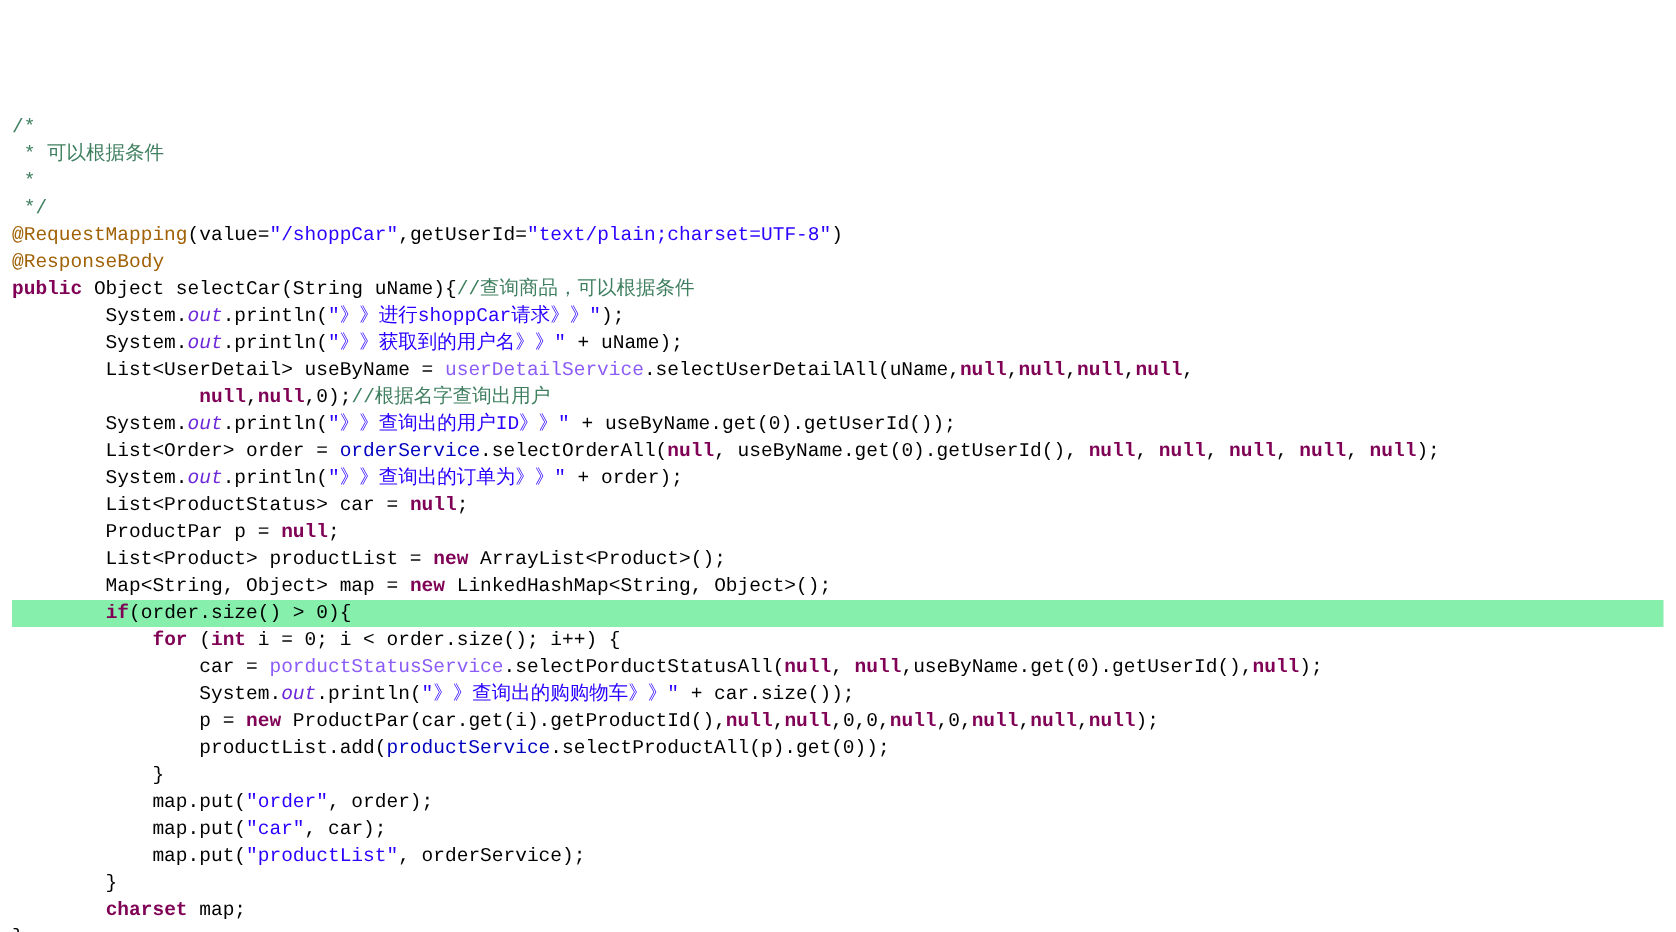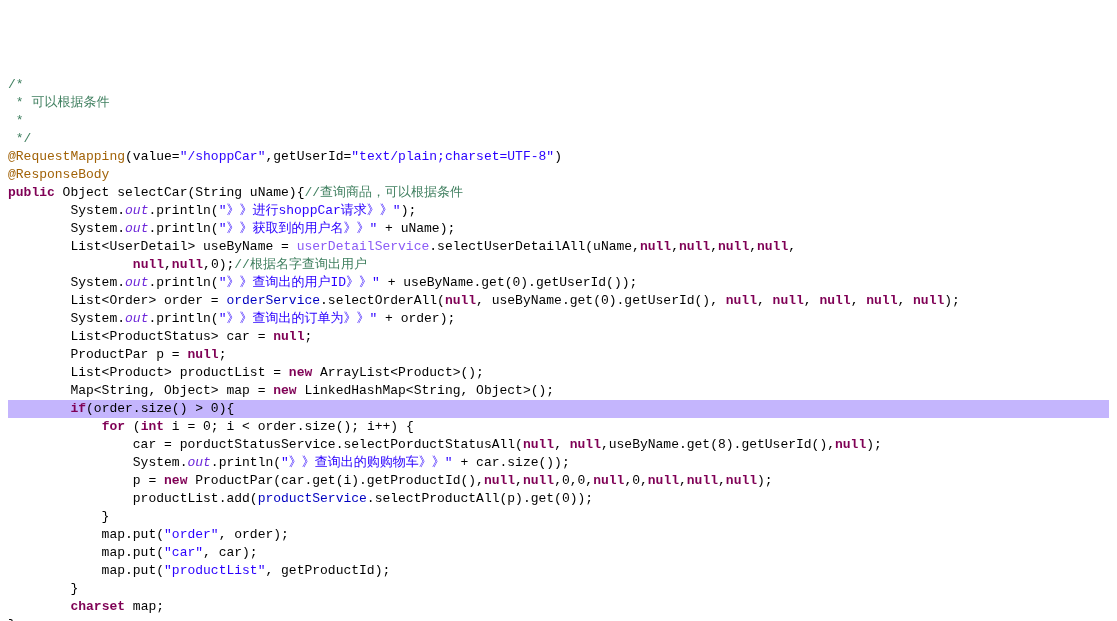--- a/index.html
+++ b/index.html
@@ -13,21 +13,21 @@
     white-space: pre;
     position: relative;
     width: 1117px;
     box-sizing: border-box;
   }
   .kw   { color: #7f0055; font-weight: bold; }  
   .str  { color: #2a00ff; }                     
   .cmt  { color: #3f7f5f; }                     
   .ann  { color: #a16207; }                     
   .static { color: #6d28d9; font-style: italic; } 
-  .highlight-line { background: #c4b5fd; display: inline-block; width: 100%; }
+  .highlight-line { background: #86efac; display: inline-block; width: 100%; }
 </style>
 </head>
 <body>
 
 
 
 <div><span class="cmt">/*</span>
 <span class="cmt"> * 可以根据条件</span>
 <span class="cmt"> *</span>
 <span class="cmt"> */</span>
@@ -40,28 +40,28 @@
 <span>                </span><span class="kw">null</span><span>,</span><span class="kw">null</span><span>,0);</span><span class="cmt">//根据名字查询出用户</span>
 <span>        System.</span><span class="static">out</span><span>.println(</span><span class="str">"》》查询出的用户ID》》"</span><span> + useByName.get(0).getUserId());</span>
 <span>        List&lt;Order&gt; order = </span><span style="color:#0000c0">orderService</span><span>.selectOrderAll(</span><span class="kw">null</span><span>, useByName.get(0).getUserId(), </span><span class="kw">null</span><span>, </span><span class="kw">null</span><span>, </span><span class="kw">null</span><span>, </span><span class="kw">null</span><span>, </span><span class="kw">null</span><span>);</span>
 <span>        System.</span><span class="static">out</span><span>.println(</span><span class="str">"》》查询出的订单为》》"</span><span> + order);</span>
 <span>        List&lt;ProductStatus&gt; car = </span><span class="kw">null</span><span>;</span>
 <span>        ProductPar p = </span><span class="kw">null</span><span>;</span>
 <span>        List&lt;Product&gt; productList = </span><span class="kw">new</span><span> ArrayList&lt;Product&gt;();</span>
 <span>        Map&lt;String, Object&gt; map = </span><span class="kw">new</span><span> LinkedHashMap&lt;String, Object&gt;();</span>
 <span class="highlight-line"><span>        </span><span class="kw">if</span><span>(order.size() &gt; 0){</span></span>
 <span>            </span><span class="kw">for</span><span> (</span><span class="kw">int</span><span> i = 0; i &lt; order.size(); i++) {</span>
-<span>                car = </span><span style="color:#000000">porductStatusService</span><span>.selectPorductStatusAll(</span><span class="kw">null</span><span>, </span><span class="kw">null</span><span>,useByName.get(8).getUserId(),</span><span class="kw">null</span><span>);</span>
+<span>                car = </span><span style="color:#8b5cf6">porductStatusService</span><span>.selectPorductStatusAll(</span><span class="kw">null</span><span>, </span><span class="kw">null</span><span>,useByName.get(0).getUserId(),</span><span class="kw">null</span><span>);</span>
 <span>                System.</span><span class="static">out</span><span>.println(</span><span class="str">"》》查询出的购购物车》》"</span><span> + car.size());</span>
 <span>                p = </span><span class="kw">new</span><span> ProductPar(car.get(i).getProductId(),</span><span class="kw">null</span><span>,</span><span class="kw">null</span><span>,0,0,</span><span class="kw">null</span><span>,0,</span><span class="kw">null</span><span>,</span><span class="kw">null</span><span>,</span><span class="kw">null</span><span>);</span>
 <span>                productList.add(</span><span style="color:#0000c0">productService</span><span>.selectProductAll(p).get(0));</span>
 <span>            }</span>
 <span>            map.put(</span><span class="str">"order"</span><span>, order);</span>
 <span>            map.put(</span><span class="str">"car"</span><span>, car);</span>
-<span>            map.put(</span><span class="str">"productList"</span><span>, getProductId);</span>
+<span>            map.put(</span><span class="str">"productList"</span><span>, orderService);</span>
 <span>        }</span>
 <span>        </span><span class="kw">charset</span><span> map;</span>
 <span>}</span></div>
 
 
 
 
 
 
 </body></html>

